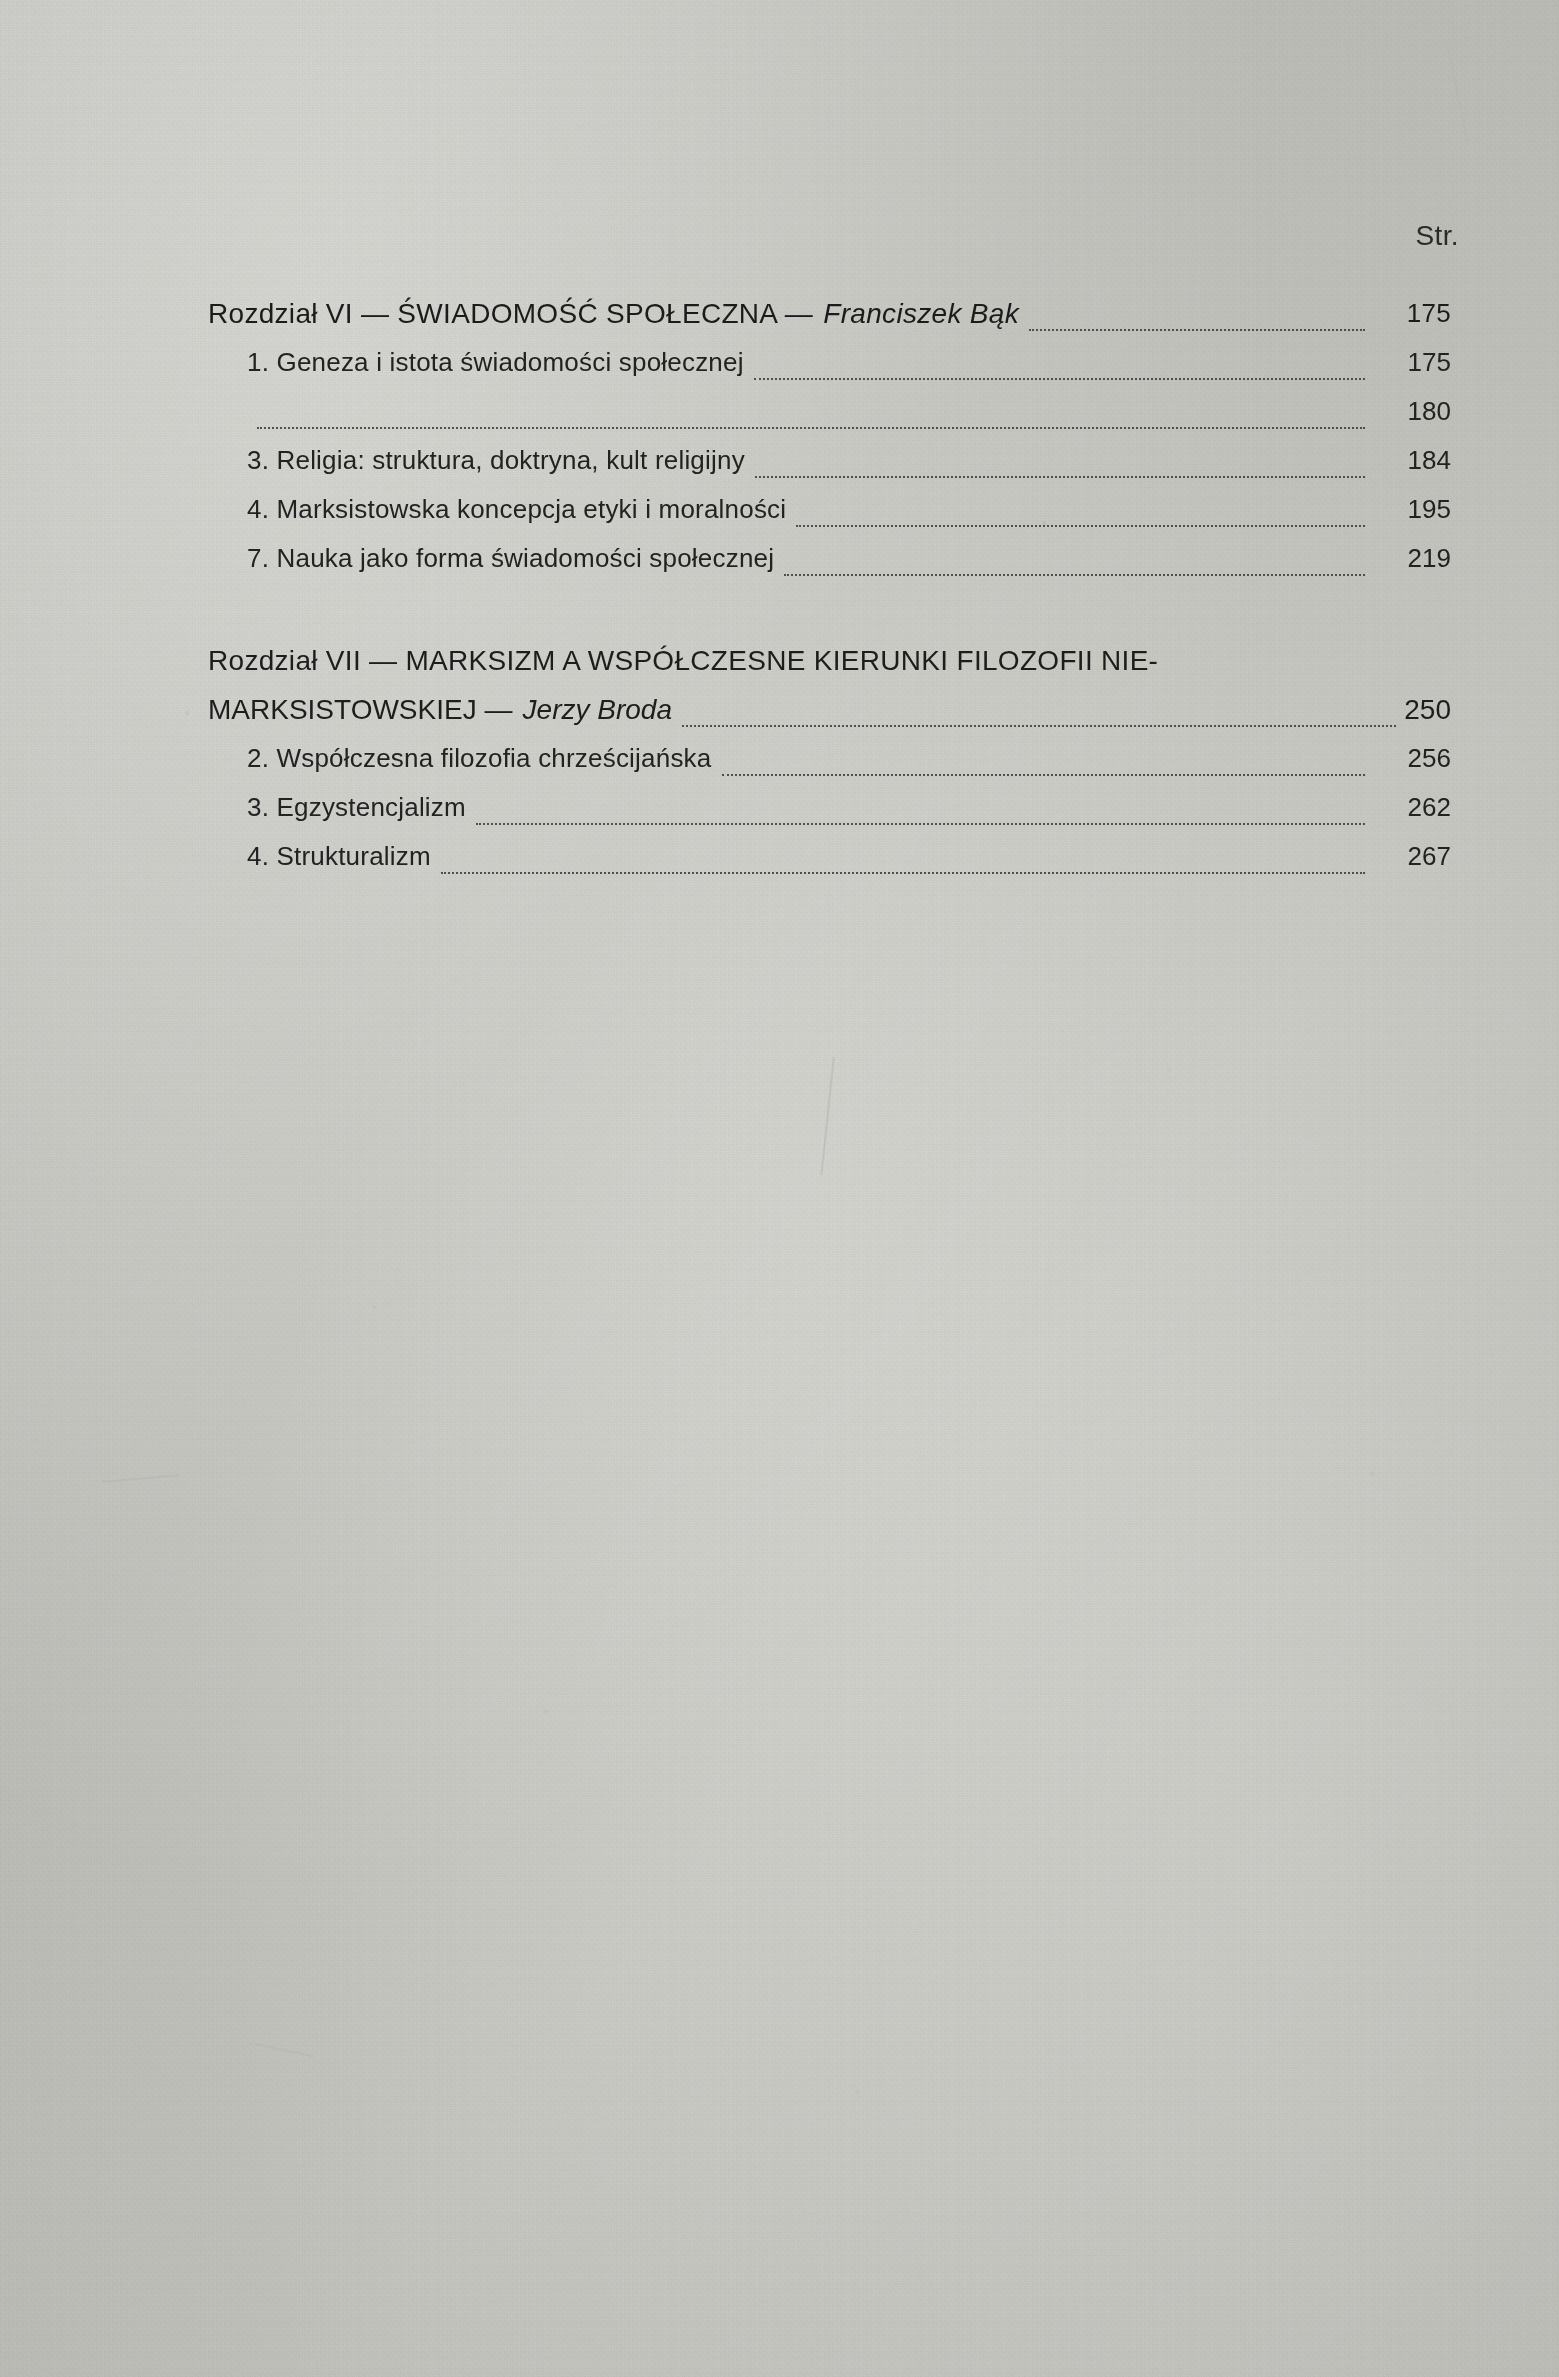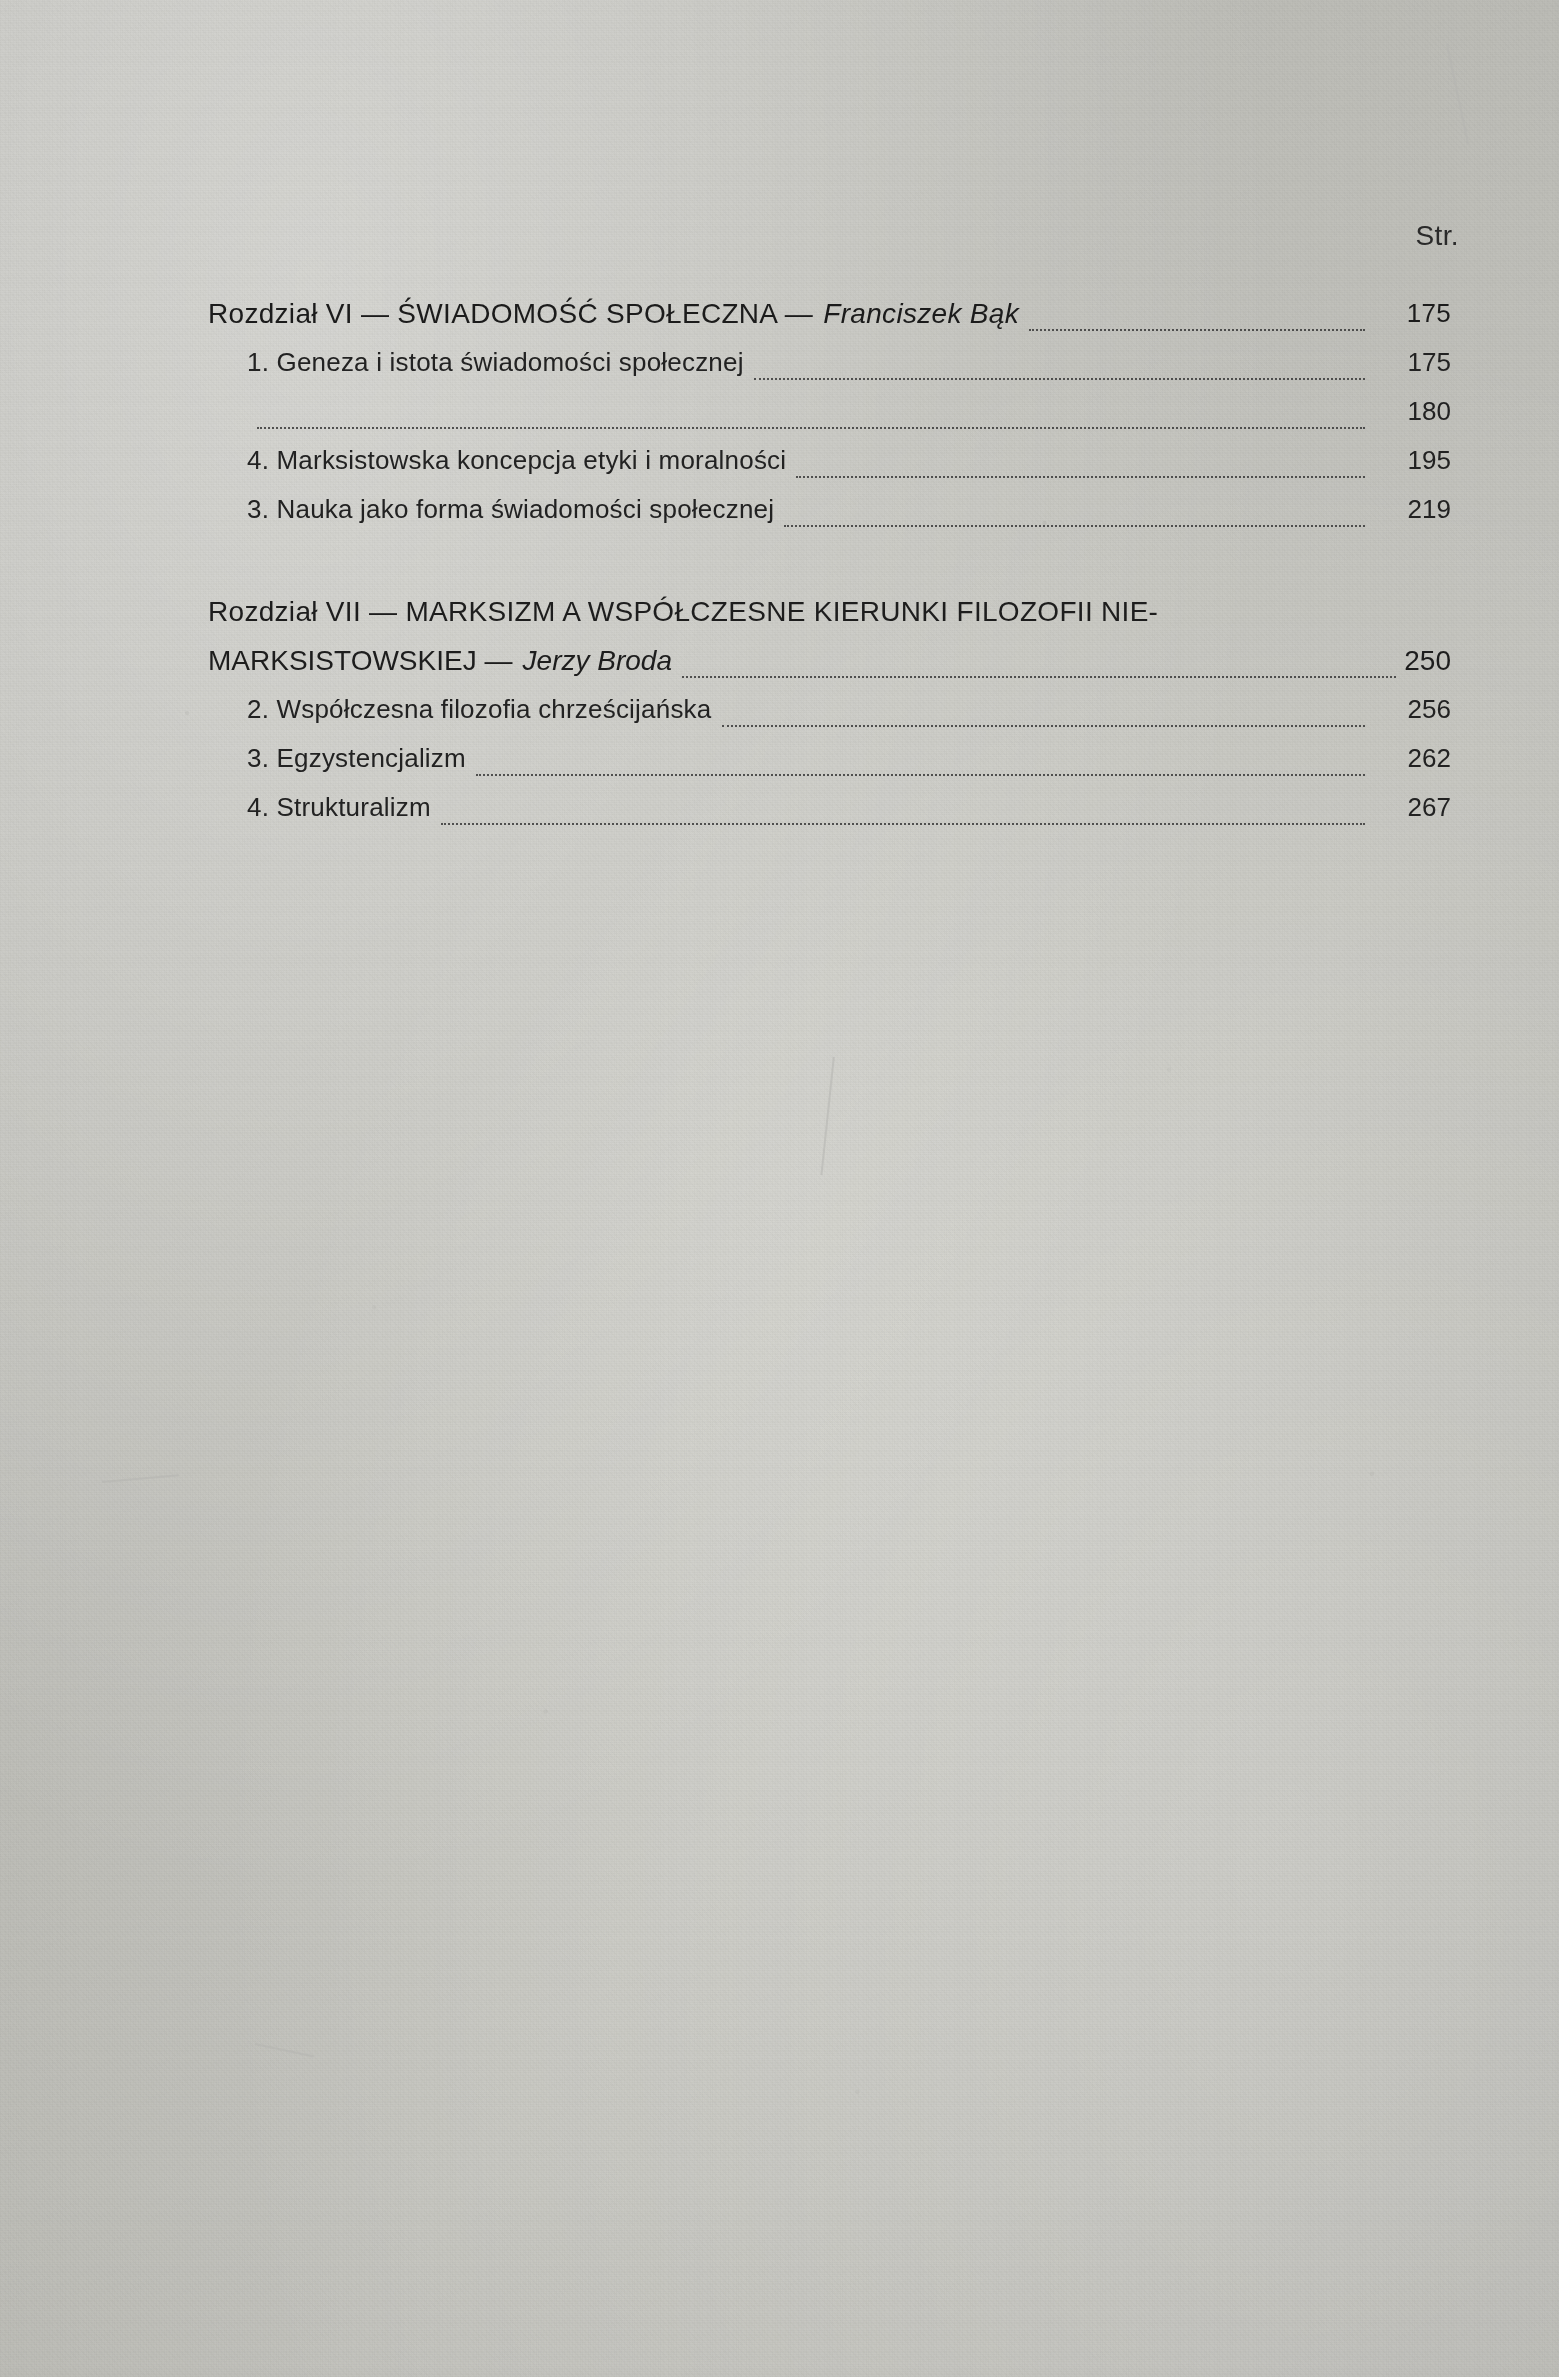--- a/index.html
+++ b/index.html
@@ -173,29 +173,34 @@
         <span class="txt">1. Geneza i istota świadomości społecznej</span>
         <span class="leader"></span>
         <span class="num">175</span>
       </div>
 
       <div class="line sub">
         <span class="leader"></span>
         <span class="num">180</span>
       </div>
 
+      <div class="line sub">
+        <span class="txt">3. Religia: struktura, doktryna, kult religijny</span>
+        <span class="leader"></span>
+        <span class="num">184</span>
+      </div>
 
       <div class="line sub">
         <span class="txt">4. Marksistowska koncepcja etyki i moralności</span>
         <span class="leader"></span>
         <span class="num">195</span>
       </div>
 
       <div class="line sub">
-        <span class="txt">3. Nauka jako forma świadomości społecznej</span>
+        <span class="txt">7. Nauka jako forma świadomości społecznej</span>
         <span class="leader"></span>
         <span class="num">219</span>
       </div>
 
     </div>
 
     <div class="gap"></div>
 
     <div class="chapter-block">
 

